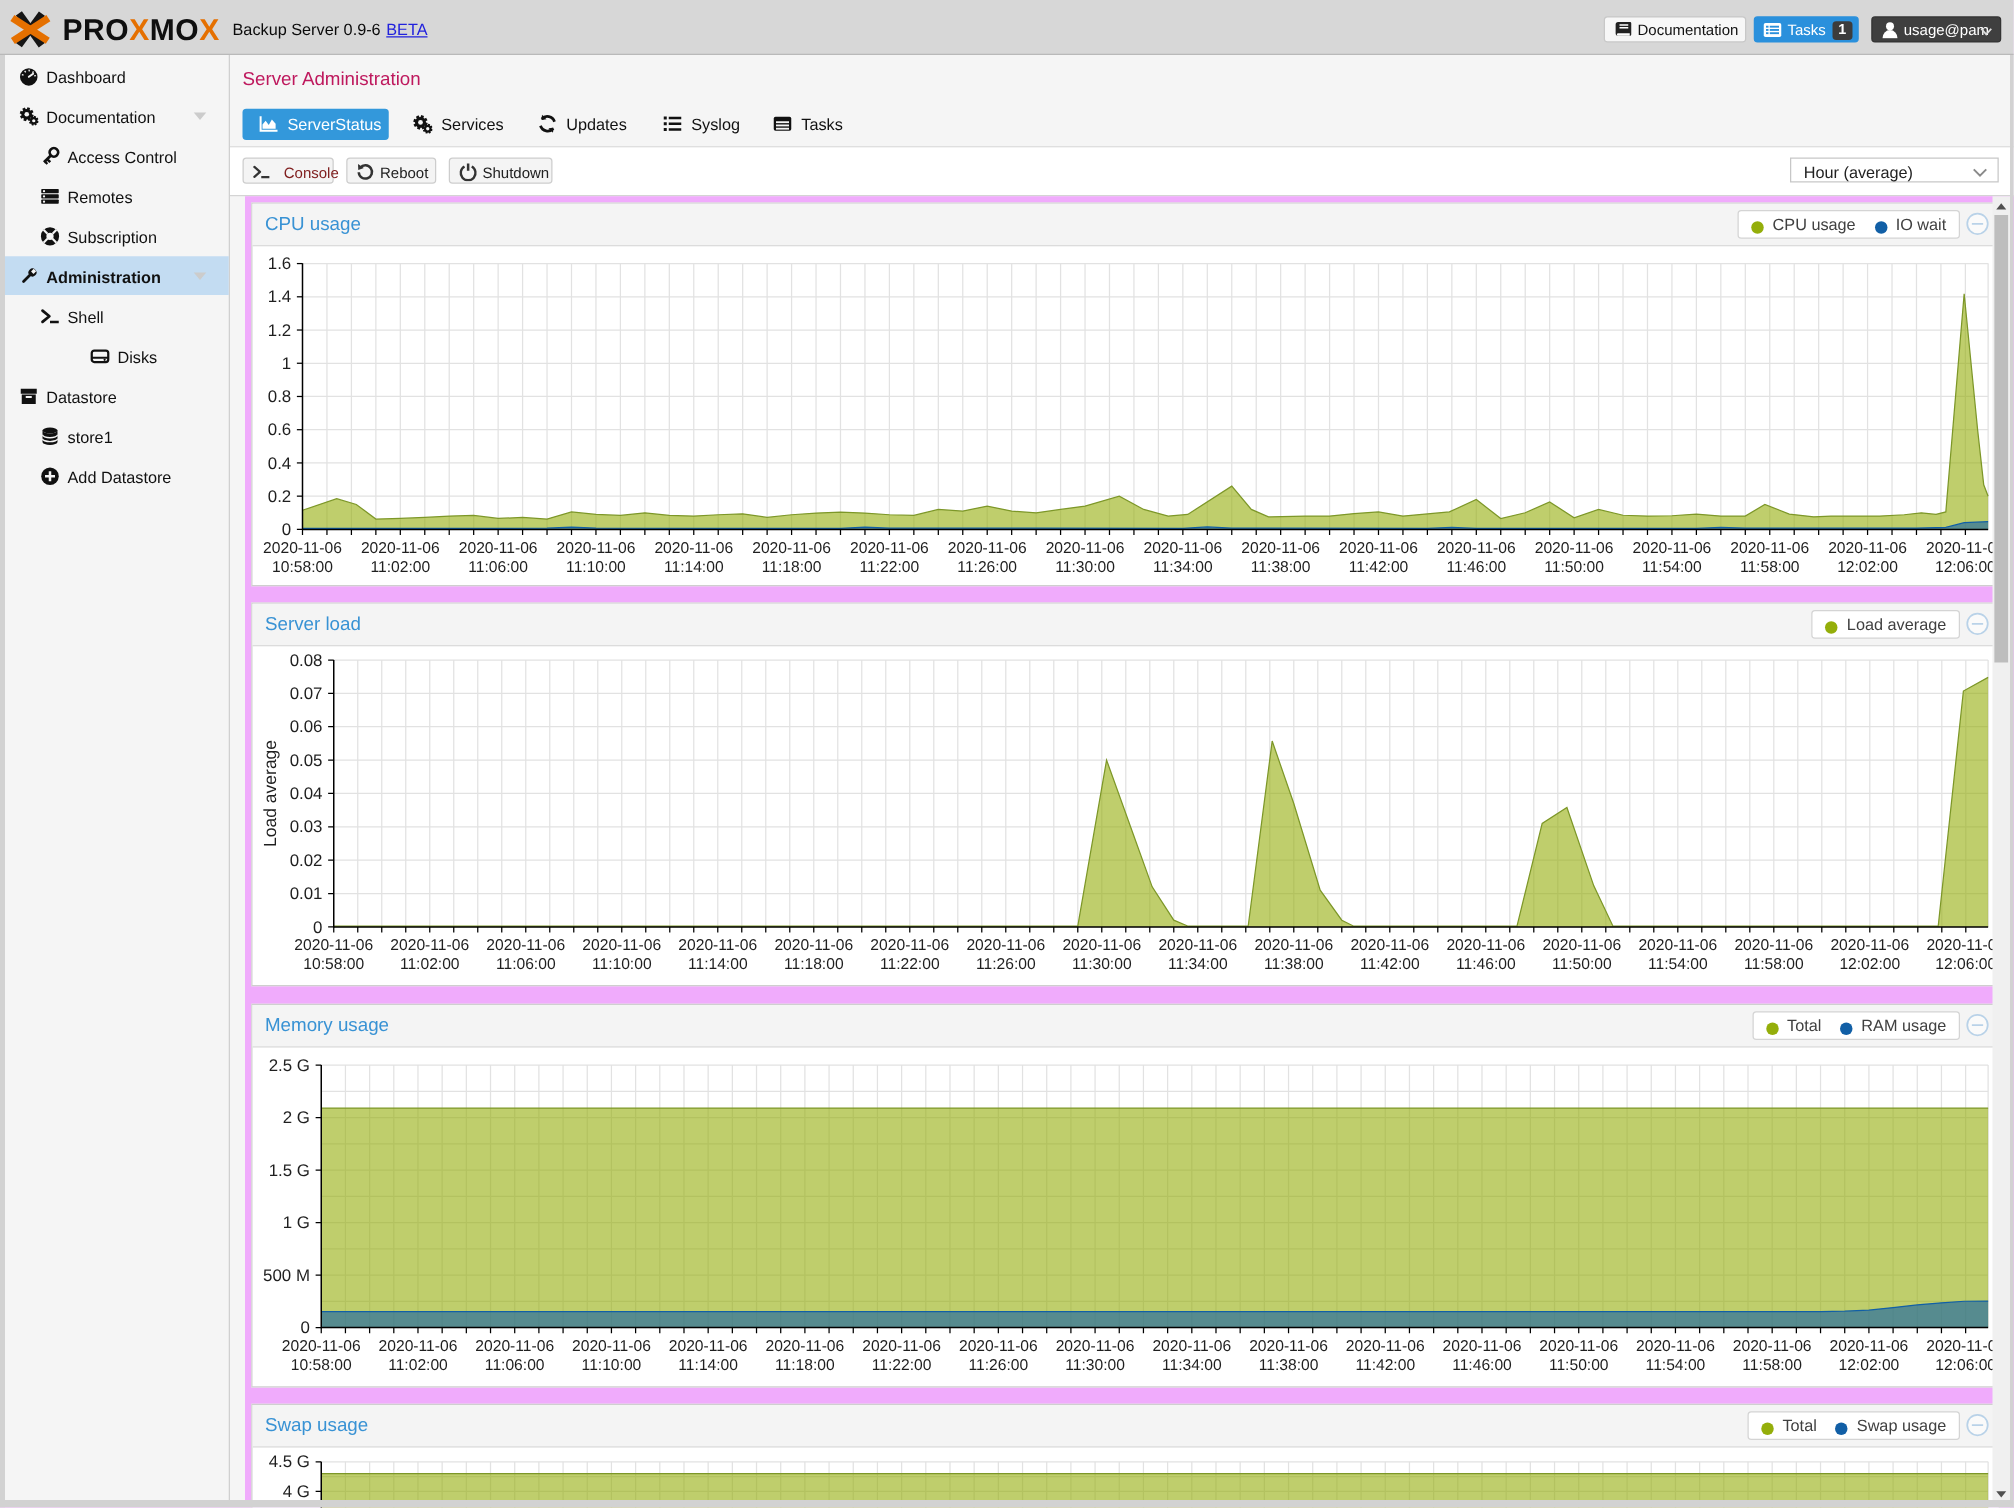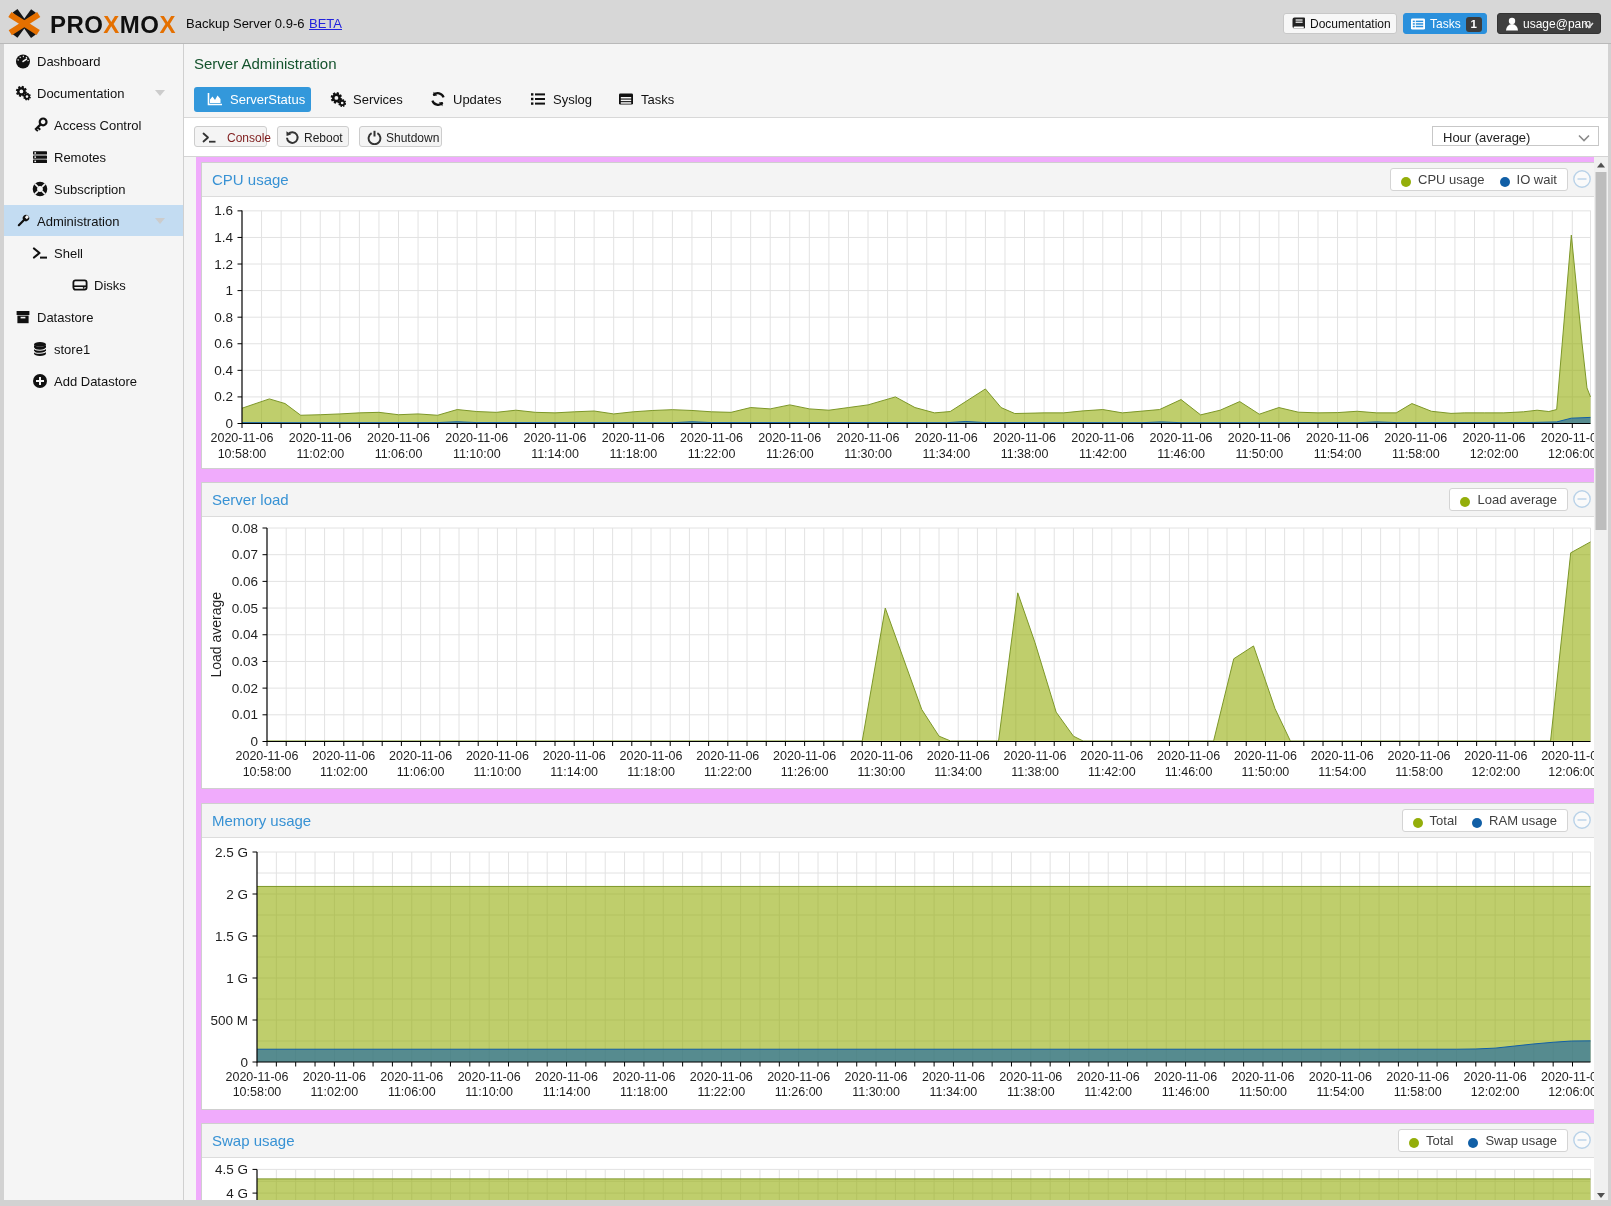--- a/index.html
+++ b/index.html
@@ -113,21 +113,21 @@
     <div style="position:absolute;left:4px;top:129px;width:179px;height:31px;">
       <span style="position:absolute;left:28px;top:8px"><svg width="16" height="16" viewBox="0 0 16 16" style="">
           <circle cx="8" cy="8" r="5.1" fill="none" stroke="#111" stroke-width="4.4"></circle>
           <line x1="10.0412" y1="10.06" x2="13.1381" y2="13.1856" stroke="#f5f5f5" stroke-width="1.7"></line>
           <line x1="5.9416" y1="10.0428" x2="2.81851" y2="13.1422" stroke="#f5f5f5" stroke-width="1.7"></line>
           <line x1="5.95557" y1="5.94323" x2="2.85368" y2="2.82261" stroke="#f5f5f5" stroke-width="1.7"></line>
           <line x1="10.0551" y1="5.95393" x2="13.1733" y2="2.84956" stroke="#f5f5f5" stroke-width="1.7"></line>
         </svg></span>
       <span style="position:absolute;left:50px;top:9px;font-size:13px;color:#111">Subscription</span>
     </div>
-    <div style="position:absolute;left:4px;top:161px;width:179px;height:31px;background:#c3dcf2;">
+    <div style="position:absolute;left:4px;top:161px;width:179px;height:31px;background:#c3dcf2;font-weight:bold;">
       <span style="position:absolute;left:11px;top:8px"><svg width="16" height="16" viewBox="0 0 16 16" style="">
           <g transform="rotate(45 8 8)">
             <circle cx="8" cy="3.8" r="3.2" fill="#111"></circle>
             <rect x="6.6" y="1" width="2.8" height="3" fill="#f5f5f5"></rect>
             <rect x="6.9" y="5.5" width="2.2" height="9.5" rx="1.1" fill="#111"></rect>
           </g>
         </svg></span>
       <span style="position:absolute;left:33px;top:9px;font-size:13px;color:#111">Administration</span>
       <span style="position:absolute;right:18px;top:13px;width:0;height:0;border-left:5.5px solid transparent;border-right:5.5px solid transparent;border-top:6.5px solid #ccc"></span>
     </div>
@@ -169,21 +169,21 @@
           <circle cx="8" cy="8" r="7" fill="#111"></circle>
           <rect x="7" y="4" width="2" height="8" fill="#f5f5f5"></rect>
           <rect x="4" y="7" width="8" height="2" fill="#f5f5f5"></rect>
         </svg></span>
       <span style="position:absolute;left:50px;top:9px;font-size:13px;color:#111">Add Datastore</span>
     </div>
 </div>
 <div style="position:absolute;left:0;top:44px;width:4px;height:1162px;background:#d2d2d2;z-index:9"></div>
 <div style="position:absolute;left:1608px;top:44px;width:3px;height:1162px;background:#d2d2d2;z-index:9"></div>
 <div style="position:absolute;left:184px;top:44px;right:0;height:74px;background:#f5f5f5;border-bottom:1px solid #d8d8d8">
-<div style="position:absolute;left:10px;top:11px;font-size:15px;color:#14532d">Server Administration</div>
+<div style="position:absolute;left:10px;top:11px;font-size:15px;color:#be185d">Server Administration</div>
 <div style="position:absolute;left:10px;top:43px;width:117px;height:25px;background:#3398db;border-radius:3px;color:#fff">
       <span style="position:absolute;left:13px;top:4px"><svg width="16" height="16" viewBox="0 0 16 16" style="">
           <path d="M1.5 2 L1.5 13.5 L15 13.5" stroke="#fff" stroke-width="1.6" fill="none"></path>
           <path d="M3 12 L3 8.5 L5.5 5.5 L8 9 L10.5 4.5 L13.5 8 L13.5 12 Z" fill="#fff"></path>
         </svg></span>
       <span style="position:absolute;left:36px;top:5px;font-size:13px;color:#fff">ServerStatus</span>
     </div>
     <span style="position:absolute;left:146px;top:47px"><svg width="16" height="16" viewBox="0 0 16 16" style="">
         <circle cx="6.4" cy="6.9" r="4.368" fill="#111"></circle>
         <line x1="9.07494" y1="7.72746" x2="11.8569" y2="8.58801" stroke="#111" stroke-width="2.352"></line>

